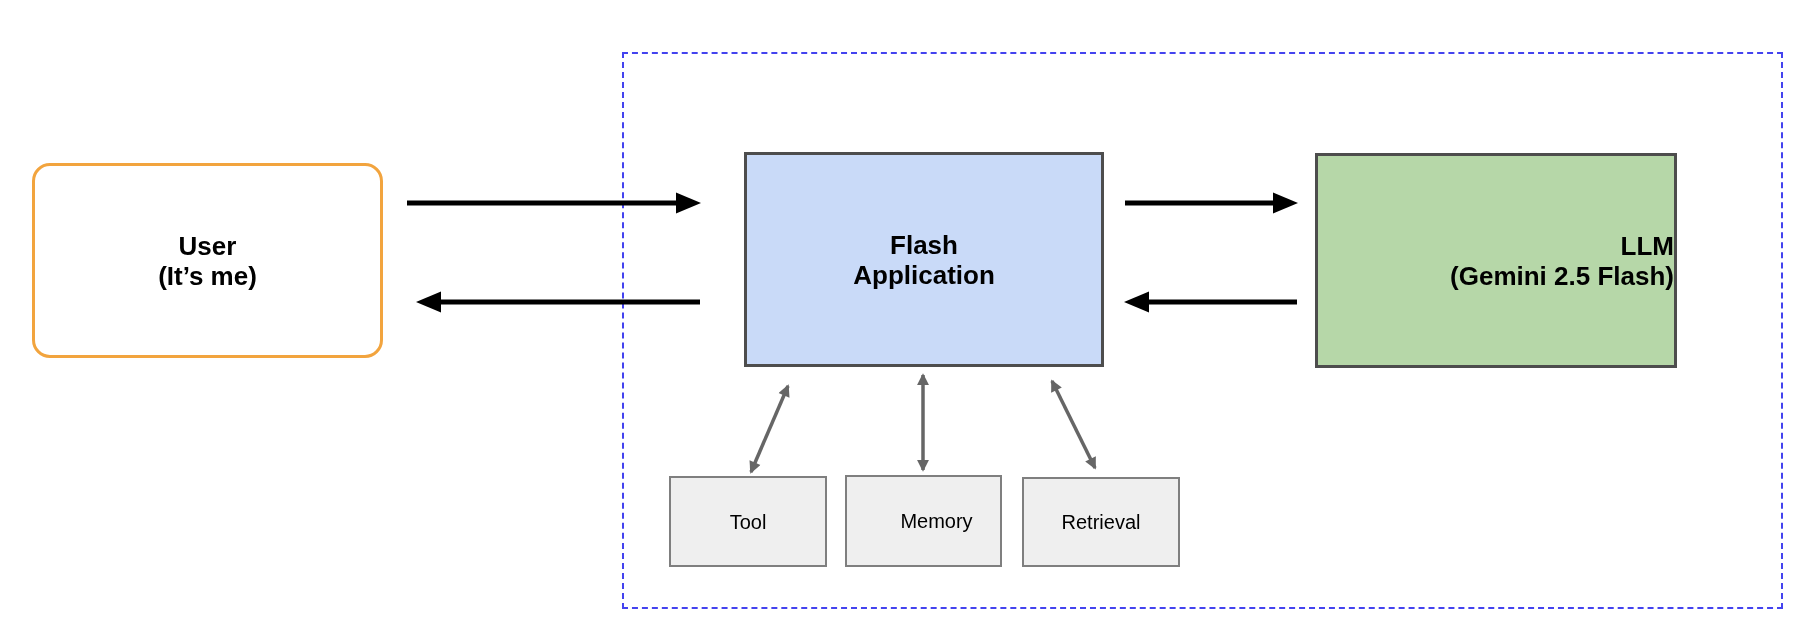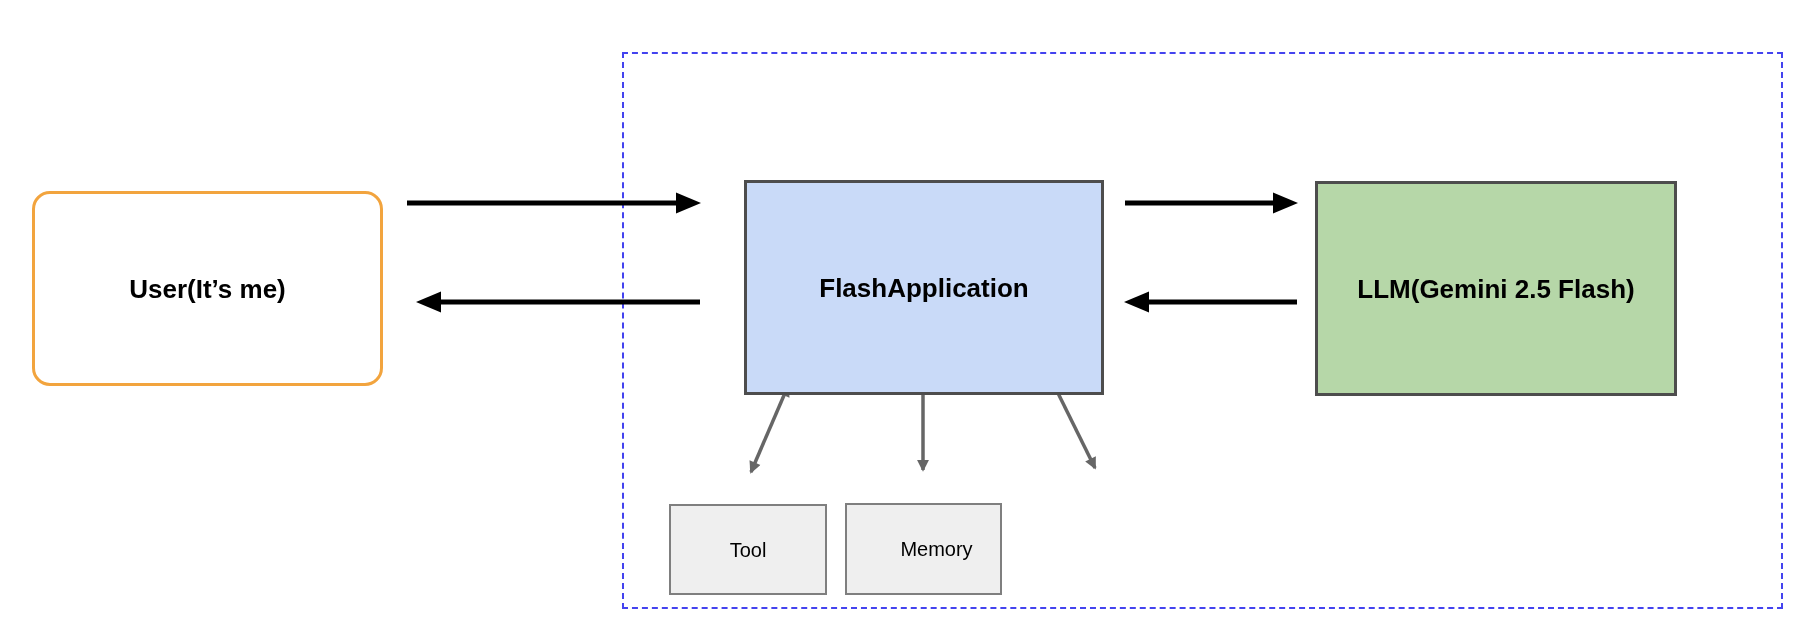--- a/index.html
+++ b/index.html
@@ -24,25 +24,24 @@
   .canvas{
     position:relative;
     width:1810px;
     height:644px;
     background:var(--page-bg);
     overflow:hidden;
   }
   .node{
     position:absolute;
     display:flex;
-    flex-direction:row;
+    flex-direction:column;
     align-items:center;
     justify-content:center;
     text-align:center;
-    margin-top:28px;
   }
   .node .line{display:block;}
   .big-label{
     font-weight:bold;
     font-size:26px;
     line-height:30px;
   }
   .small-label{
     font-size:20px;
     line-height:28px;
@@ -60,20 +59,21 @@
   }
   .chat-node{
     left:744px; top:152px; width:360px; height:215px;
     background:var(--chat-fill);
     border:3px solid var(--big-box-border);
   }
   .llm-node{
     left:1315px; top:153px; width:362px; height:215px;
     background:var(--llm-fill);
     border:3px solid var(--big-box-border);
+    align-items:flex-end;
   }
   .small-node{
     background:var(--small-fill);
     border:2px solid var(--small-border);
   }
   .tool-node{left:669px; top:476px; width:158px; height:91px;}
   .memory-node{left:845px; top:475px; width:157px; height:92px;padding-left:26px;}
   .retrieval-node{left:1022px; top:477px; width:158px; height:90px;}
   .arrow-layer{
     position:absolute;
@@ -143,14 +143,17 @@
   </div>
 
   <div class="node small-node tool-node small-label">
     <span class="line">Tool</span>
   </div>
 
   <div class="node small-node memory-node small-label">
     <span class="line">Memory</span>
   </div>
 
+  <div class="node small-node retrieval-node small-label">
+    <span class="line">Retrieval</span>
+  </div>
 
 </div>
 
 </body></html>

